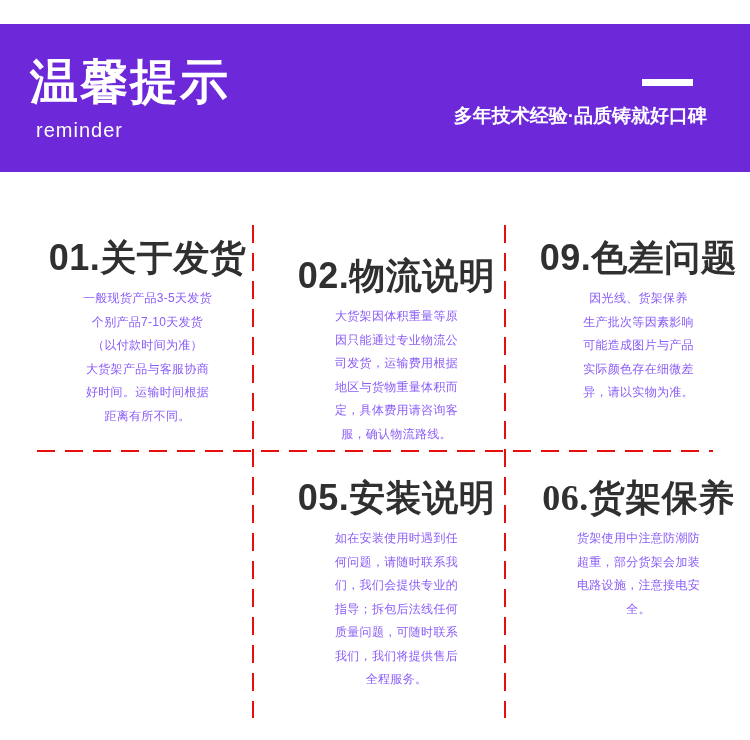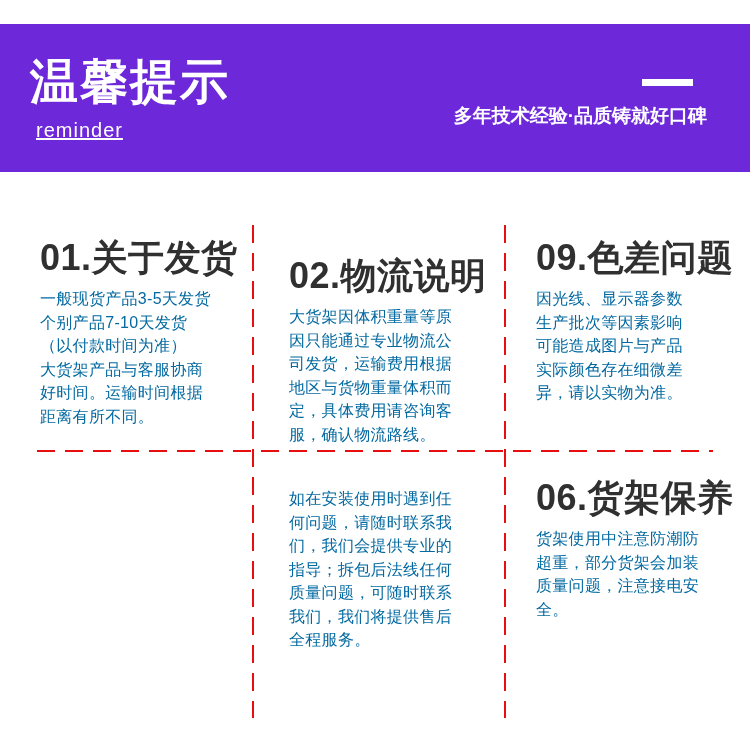--- a/index.html
+++ b/index.html
@@ -8,53 +8,53 @@
     font-family:"Liberation Sans","DejaVu Sans",sans-serif;overflow:hidden;
   }
   
   .banner{position:absolute;left:0;top:24px;width:750px;height:148px;background:#6d28d9;}
   .banner-title{
     position:absolute;left:30px;top:33px;margin:0;
     font-size:48px;line-height:50px;font-weight:bold;color:#ffffff;letter-spacing:2px;
   }
   .banner-sub{
     position:absolute;left:36px;top:95px;margin:0;
-    font-size:20px;line-height:22px;color:#ffffff;font-weight:normal;letter-spacing:1px;text-decoration:underline;
+    font-size:20px;line-height:22px;color:#ffffff;font-weight:normal;letter-spacing:1px;
   }
   .banner-dash{position:absolute;left:642px;top:55px;width:51px;height:7px;background:#ffffff;}
   .banner-slogan{
     position:absolute;right:43px;top:81px;margin:0;
     font-size:19px;line-height:21px;font-weight:bold;color:#ffffff;
   }
   
   .vline{
     position:absolute;top:225px;width:2px;height:493px;
     background:repeating-linear-gradient(to bottom,#e60e0e 0 18px,transparent 18px 28px);
   }
   .vline-1{left:252px;}
   .vline-2{left:504px;}
   .hline{
     position:absolute;left:37px;top:450px;width:676px;height:2px;
     background:repeating-linear-gradient(to right,#e60e0e 0 18px,transparent 18px 28px);
   }
   
-  .cell{position:absolute;width:215px;}
+  .cell{position:absolute;width:215px;text-align:center;}
   .cell-1{left:40px;top:238px;}
   .cell-2{left:289px;top:238px;margin-top:18px;}
   .cell-3{left:536px;top:238px;width:205px;}
   .cell-4{left:40px;top:478px;}
   .cell-5{left:289px;top:478px;}
-  .cell-6{left:536px;top:478px;width:205px;}
+  .cell-6{left:536px;top:478px;width:205px;font-family:Liberation Serif, serif;}
   .cell h2{
     margin:0;font-size:36px;line-height:40px;font-weight:bold;
     color:#303030;letter-spacing:0.5px;white-space:nowrap;
   }
   .cell p{
-    margin:9px 0 0 0;font-size:16px;line-height:23.5px;
-    color:#0369a1;white-space:pre-line;letter-spacing:0.3px;
+    margin:9px 0 0 0;font-size:12px;line-height:23.5px;
+    color:#8b5cf6;white-space:pre-line;letter-spacing:0.3px;
   }
 </style>
 </head>
 <body>
 
 <div class="canvas">
 
   <div class="banner">
     <h1 class="banner-title">温馨提示</h1>
     <div class="banner-sub">reminder</div>
@@ -81,39 +81,40 @@
     <p>大货架因体积重量等原
 因只能通过专业物流公
 司发货，运输费用根据
 地区与货物重量体积而
 定，具体费用请咨询客
 服，确认物流路线。</p>
   </div>
 
   <div class="cell cell-3">
     <h2>09.色差问题</h2>
-    <p>因光线、显示器参数
+    <p>因光线、货架保养
 生产批次等因素影响
 可能造成图片与产品
 实际颜色存在细微差
 异，请以实物为准。</p>
   </div>
 
 
   <div class="cell cell-5">
+    <h2>05.安装说明</h2>
     <p>如在安装使用时遇到任
 何问题，请随时联系我
 们，我们会提供专业的
 指导；拆包后法线任何
 质量问题，可随时联系
 我们，我们将提供售后
 全程服务。</p>
   </div>
 
   <div class="cell cell-6">
     <h2>06.货架保养</h2>
     <p>货架使用中注意防潮防
 超重，部分货架会加装
-质量问题，注意接电安
+电路设施，注意接电安
 全。</p>
   </div>
 
 </div>
 
 </body></html>

